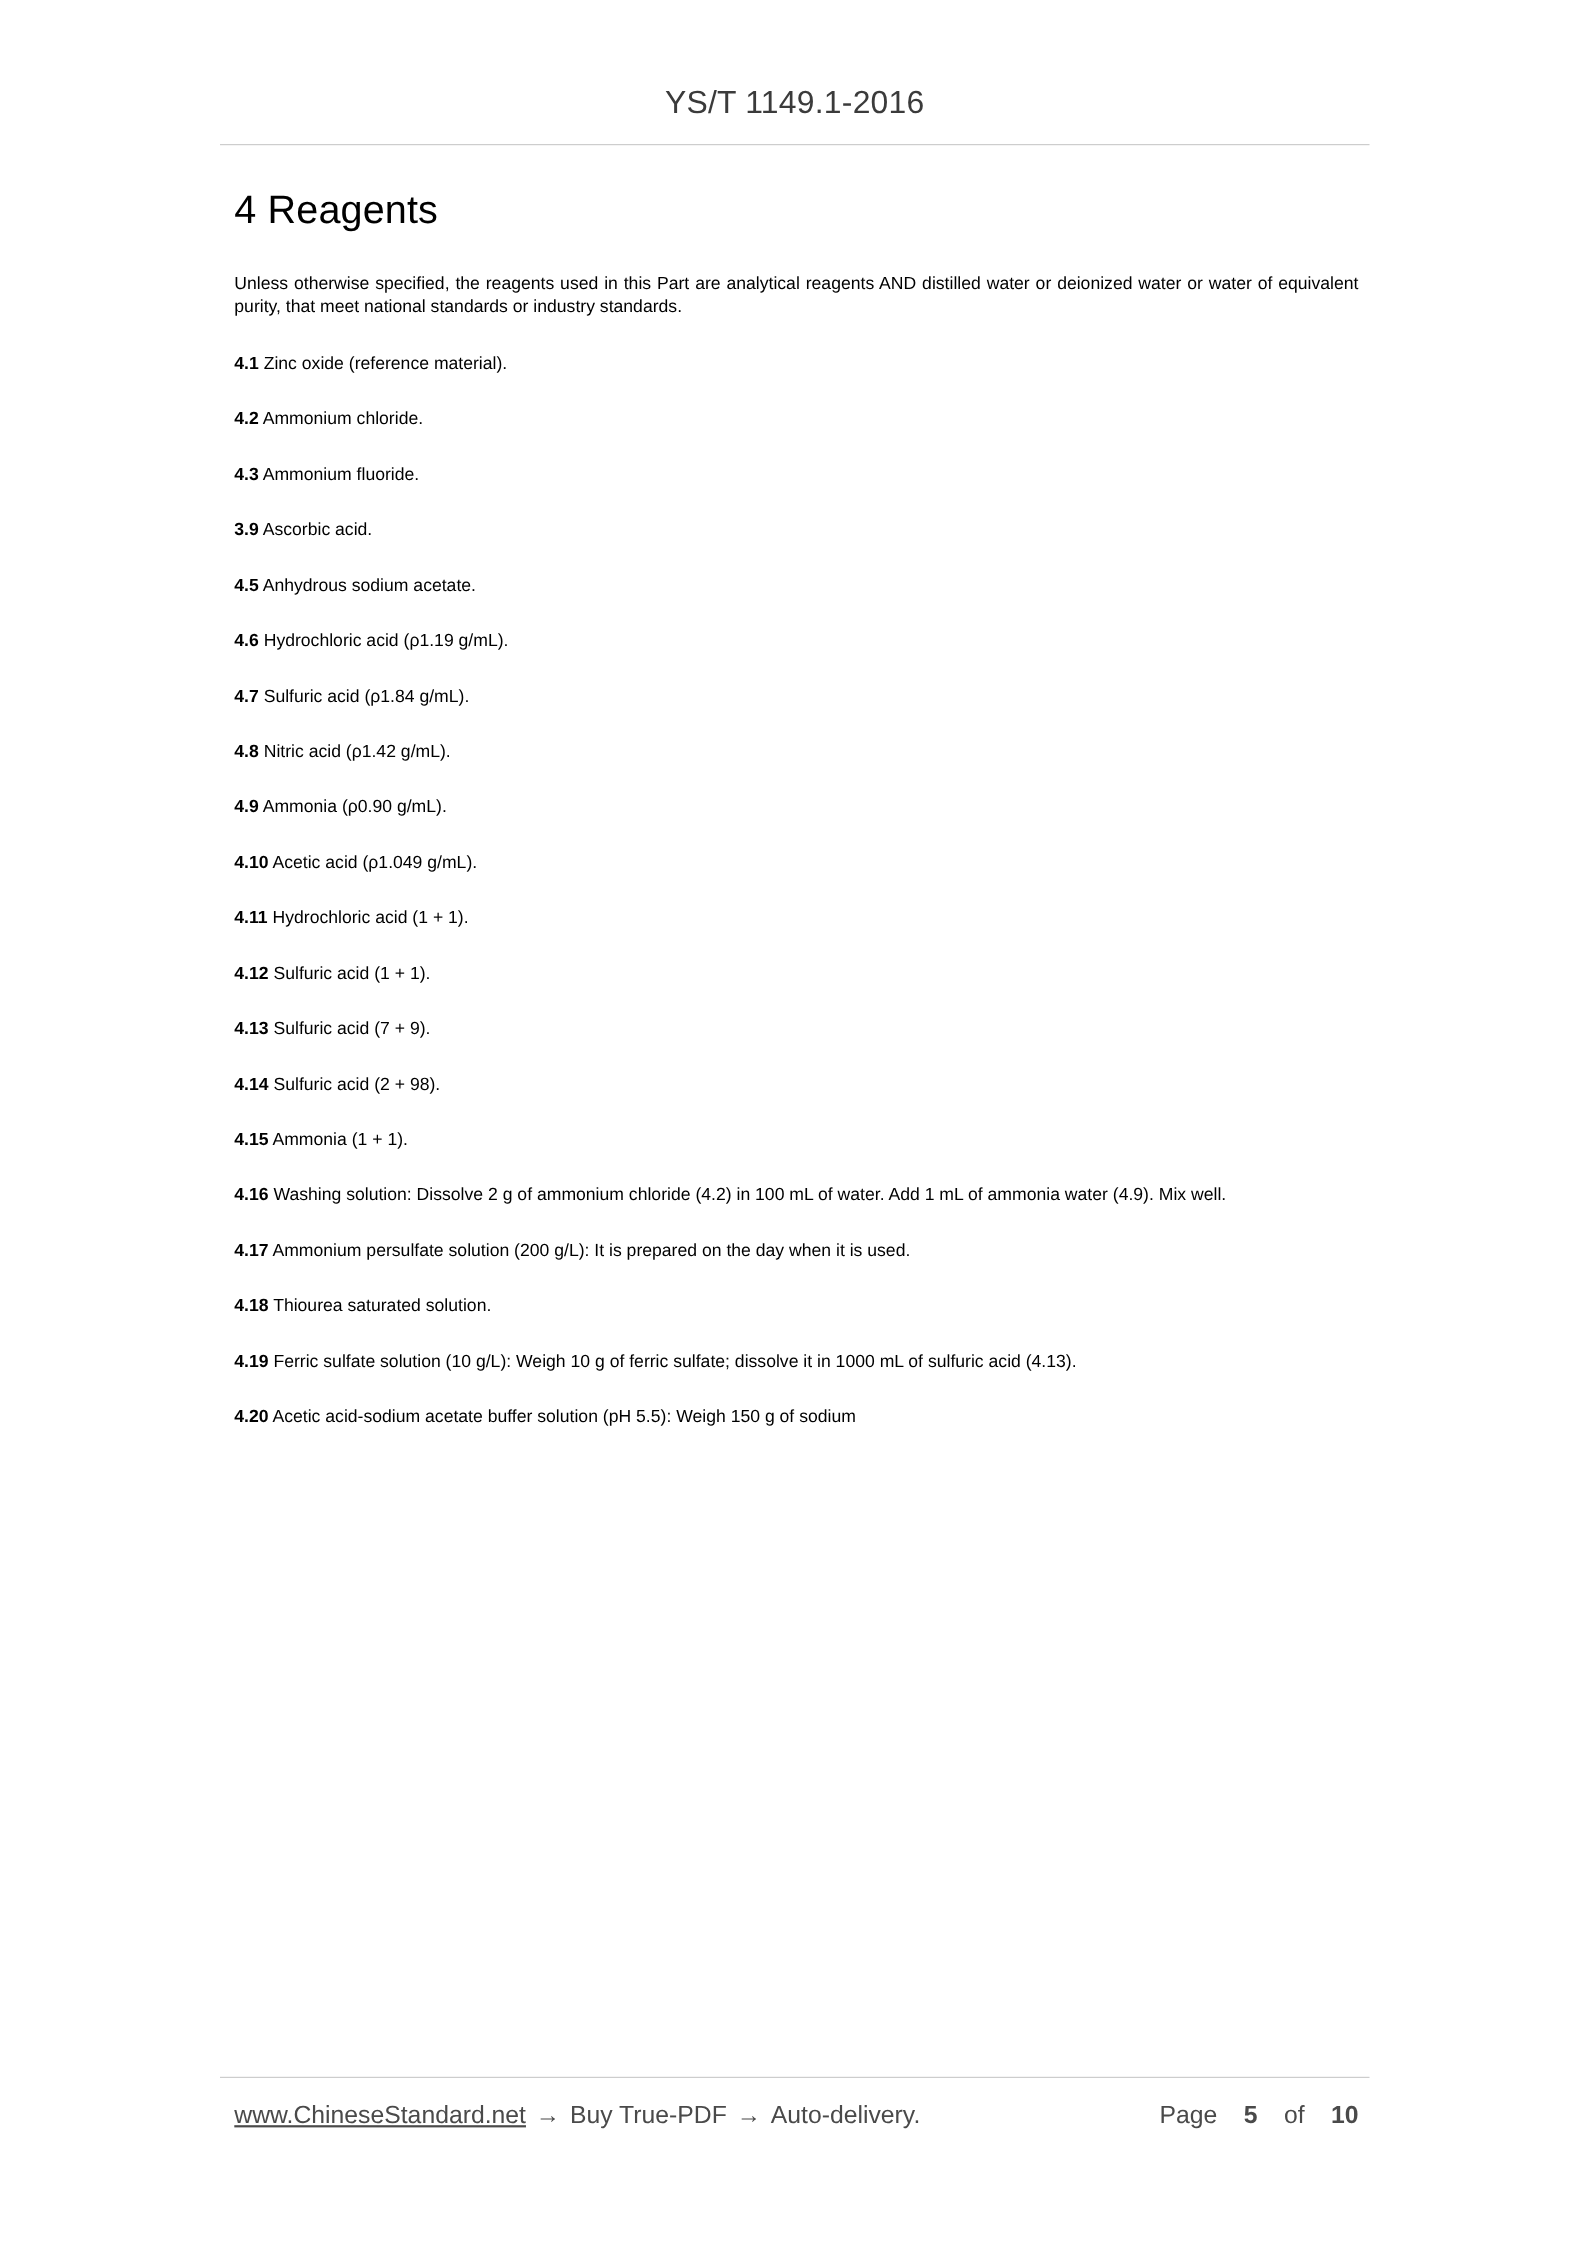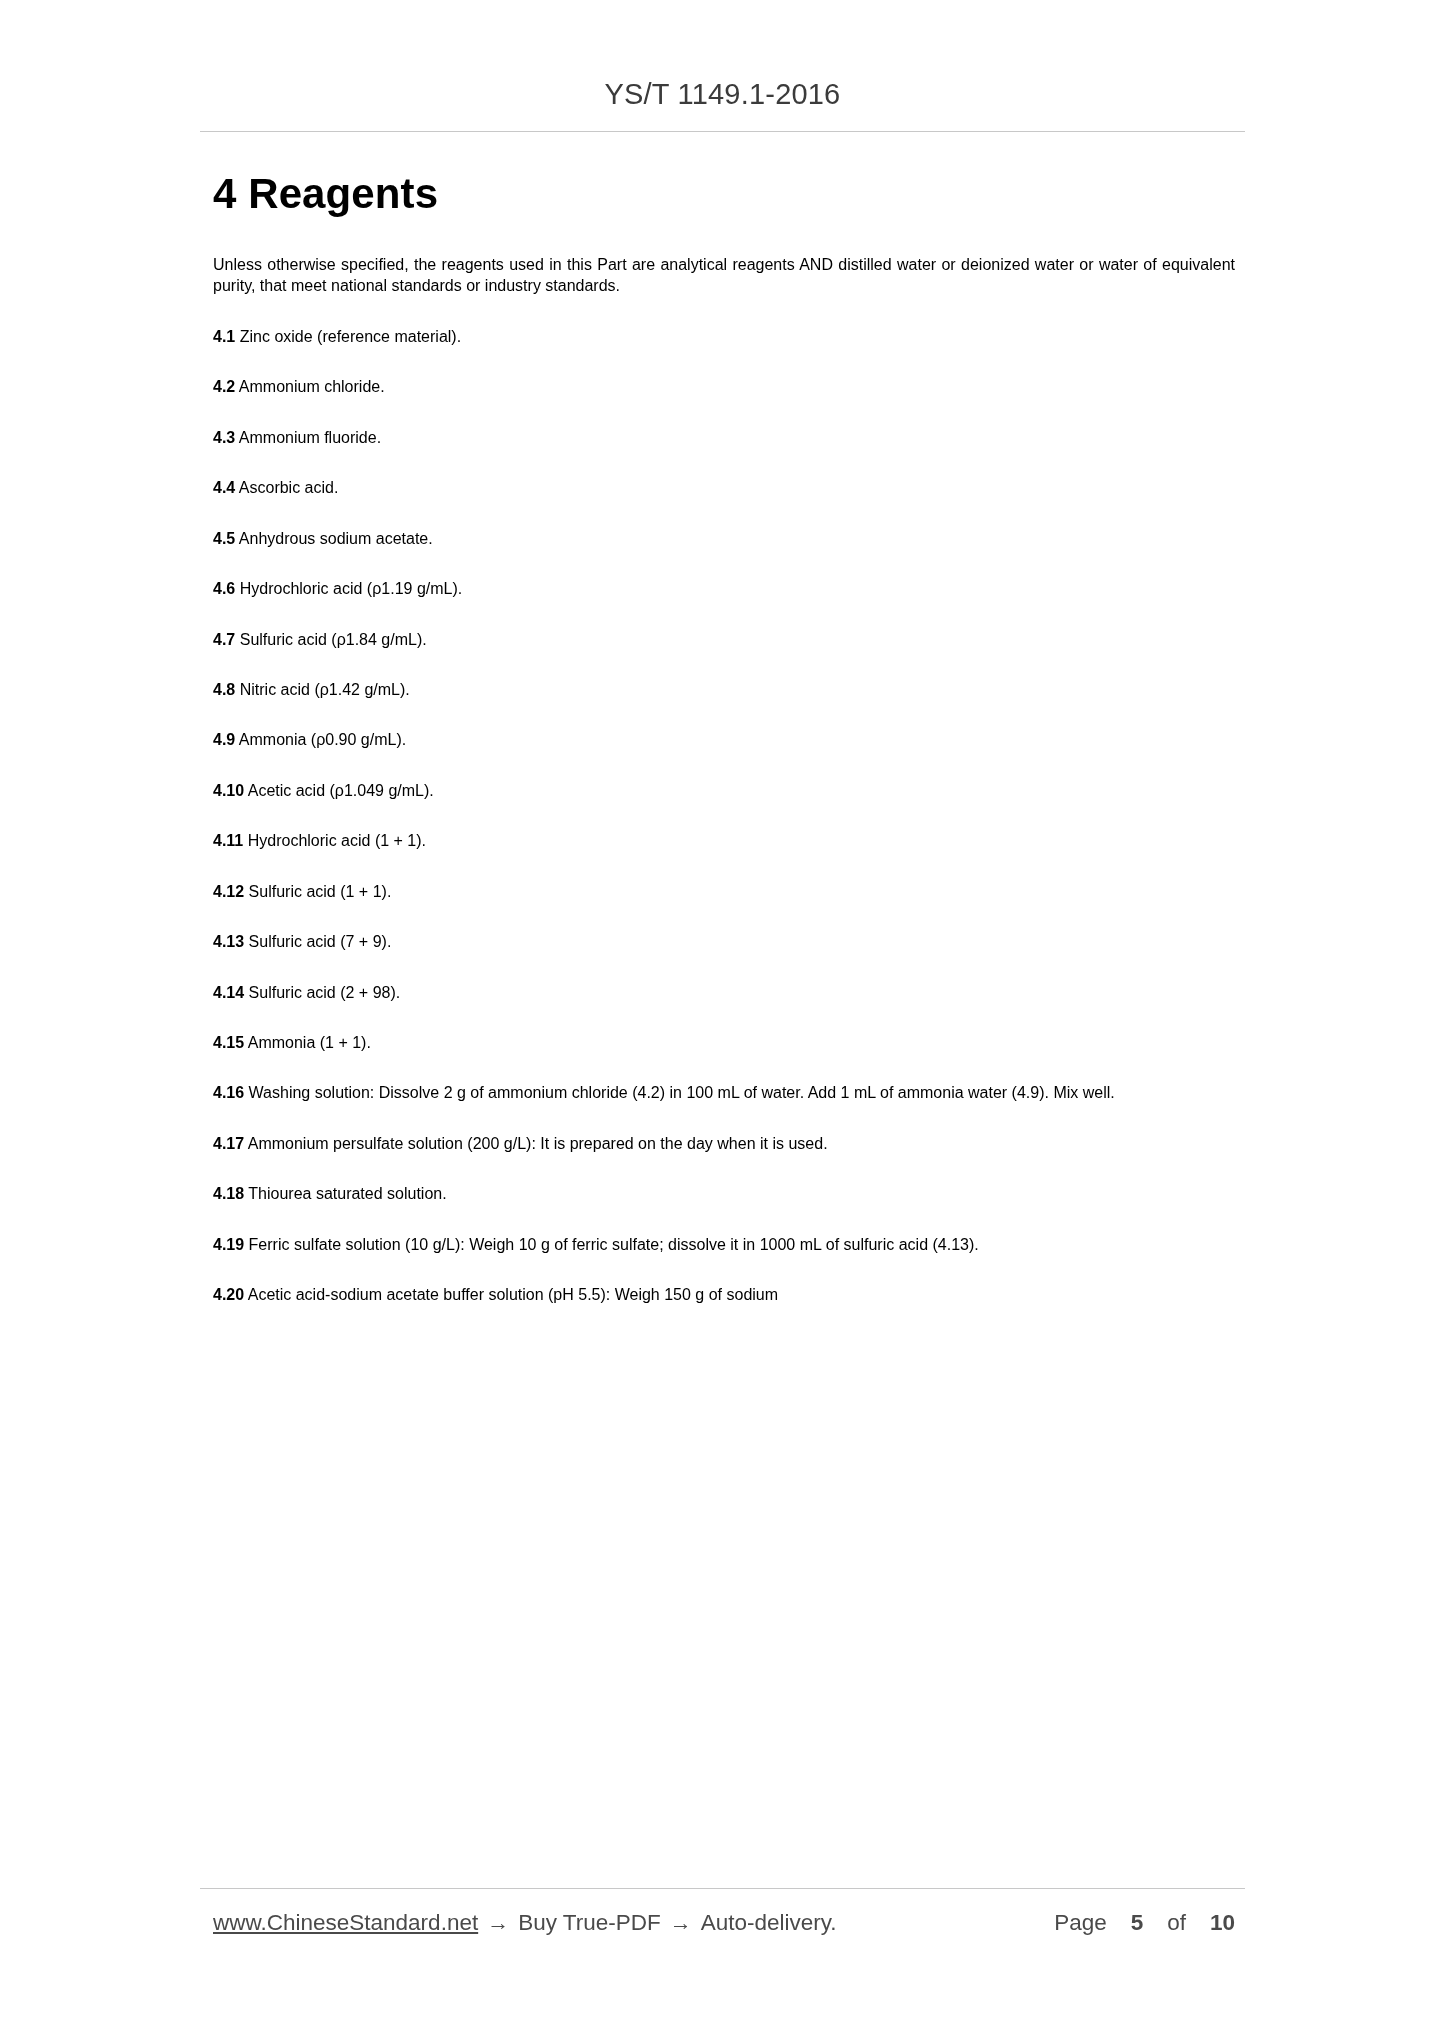--- a/index.html
+++ b/index.html
@@ -40,22 +40,22 @@
     height: 1px;
     background: #c8c8c8;
   }
   .content {
     position: absolute;
     top: 170px;
     left: 213px;
     width: 1022px;
   }
   h1.section-title {
-    font-size: 42px;
-    font-weight: bold;
+    font-size: 36px;
+    font-weight: normal;
     margin: 0 0 36px 0;
     letter-spacing: 0.1px;
   }
   p.para {
     font-size: 16px;
     line-height: 1.34;
     margin: 0 0 29px 0;
     text-align: justify;
     text-justify: inter-word;
   }
@@ -122,21 +122,21 @@
   <div class="header-rule"></div>
 
   <div class="content">
     <h1 class="section-title">4 Reagents</h1>
 
     <p class="para intro">Unless otherwise specified, the reagents used in this Part are analytical reagents AND distilled water or deionized water or water of equivalent purity, that meet national standards or industry standards.</p>
 
     <p class="para item"><span class="num">4.1</span> <span>Zinc oxide (reference material).</span></p>
     <p class="para item"><span class="num">4.2</span> <span>Ammonium chloride.</span></p>
     <p class="para item"><span class="num">4.3</span> <span>Ammonium fluoride.</span></p>
-    <p class="para item"><span class="num">4.4</span> <span>Ascorbic acid.</span></p>
+    <p class="para item"><span class="num">3.9</span> <span>Ascorbic acid.</span></p>
     <p class="para item"><span class="num">4.5</span> <span>Anhydrous sodium acetate.</span></p>
     <p class="para item"><span class="num">4.6</span> <span>Hydrochloric acid (ρ1.19 g/mL).</span></p>
     <p class="para item"><span class="num">4.7</span> <span>Sulfuric acid (ρ1.84 g/mL).</span></p>
     <p class="para item"><span class="num">4.8</span> <span>Nitric acid (ρ1.42 g/mL).</span></p>
     <p class="para item"><span class="num">4.9</span> <span>Ammonia (ρ0.90 g/mL).</span></p>
     <p class="para item"><span class="num">4.10</span> <span>Acetic acid (ρ1.049 g/mL).</span></p>
     <p class="para item"><span class="num">4.11</span> <span>Hydrochloric acid (1 + 1).</span></p>
     <p class="para item"><span class="num">4.12</span> <span>Sulfuric acid (1 + 1).</span></p>
     <p class="para item"><span class="num">4.13</span> <span>Sulfuric acid (7 + 9).</span></p>
     <p class="para item"><span class="num">4.14</span> <span>Sulfuric acid (2 + 98).</span></p>

